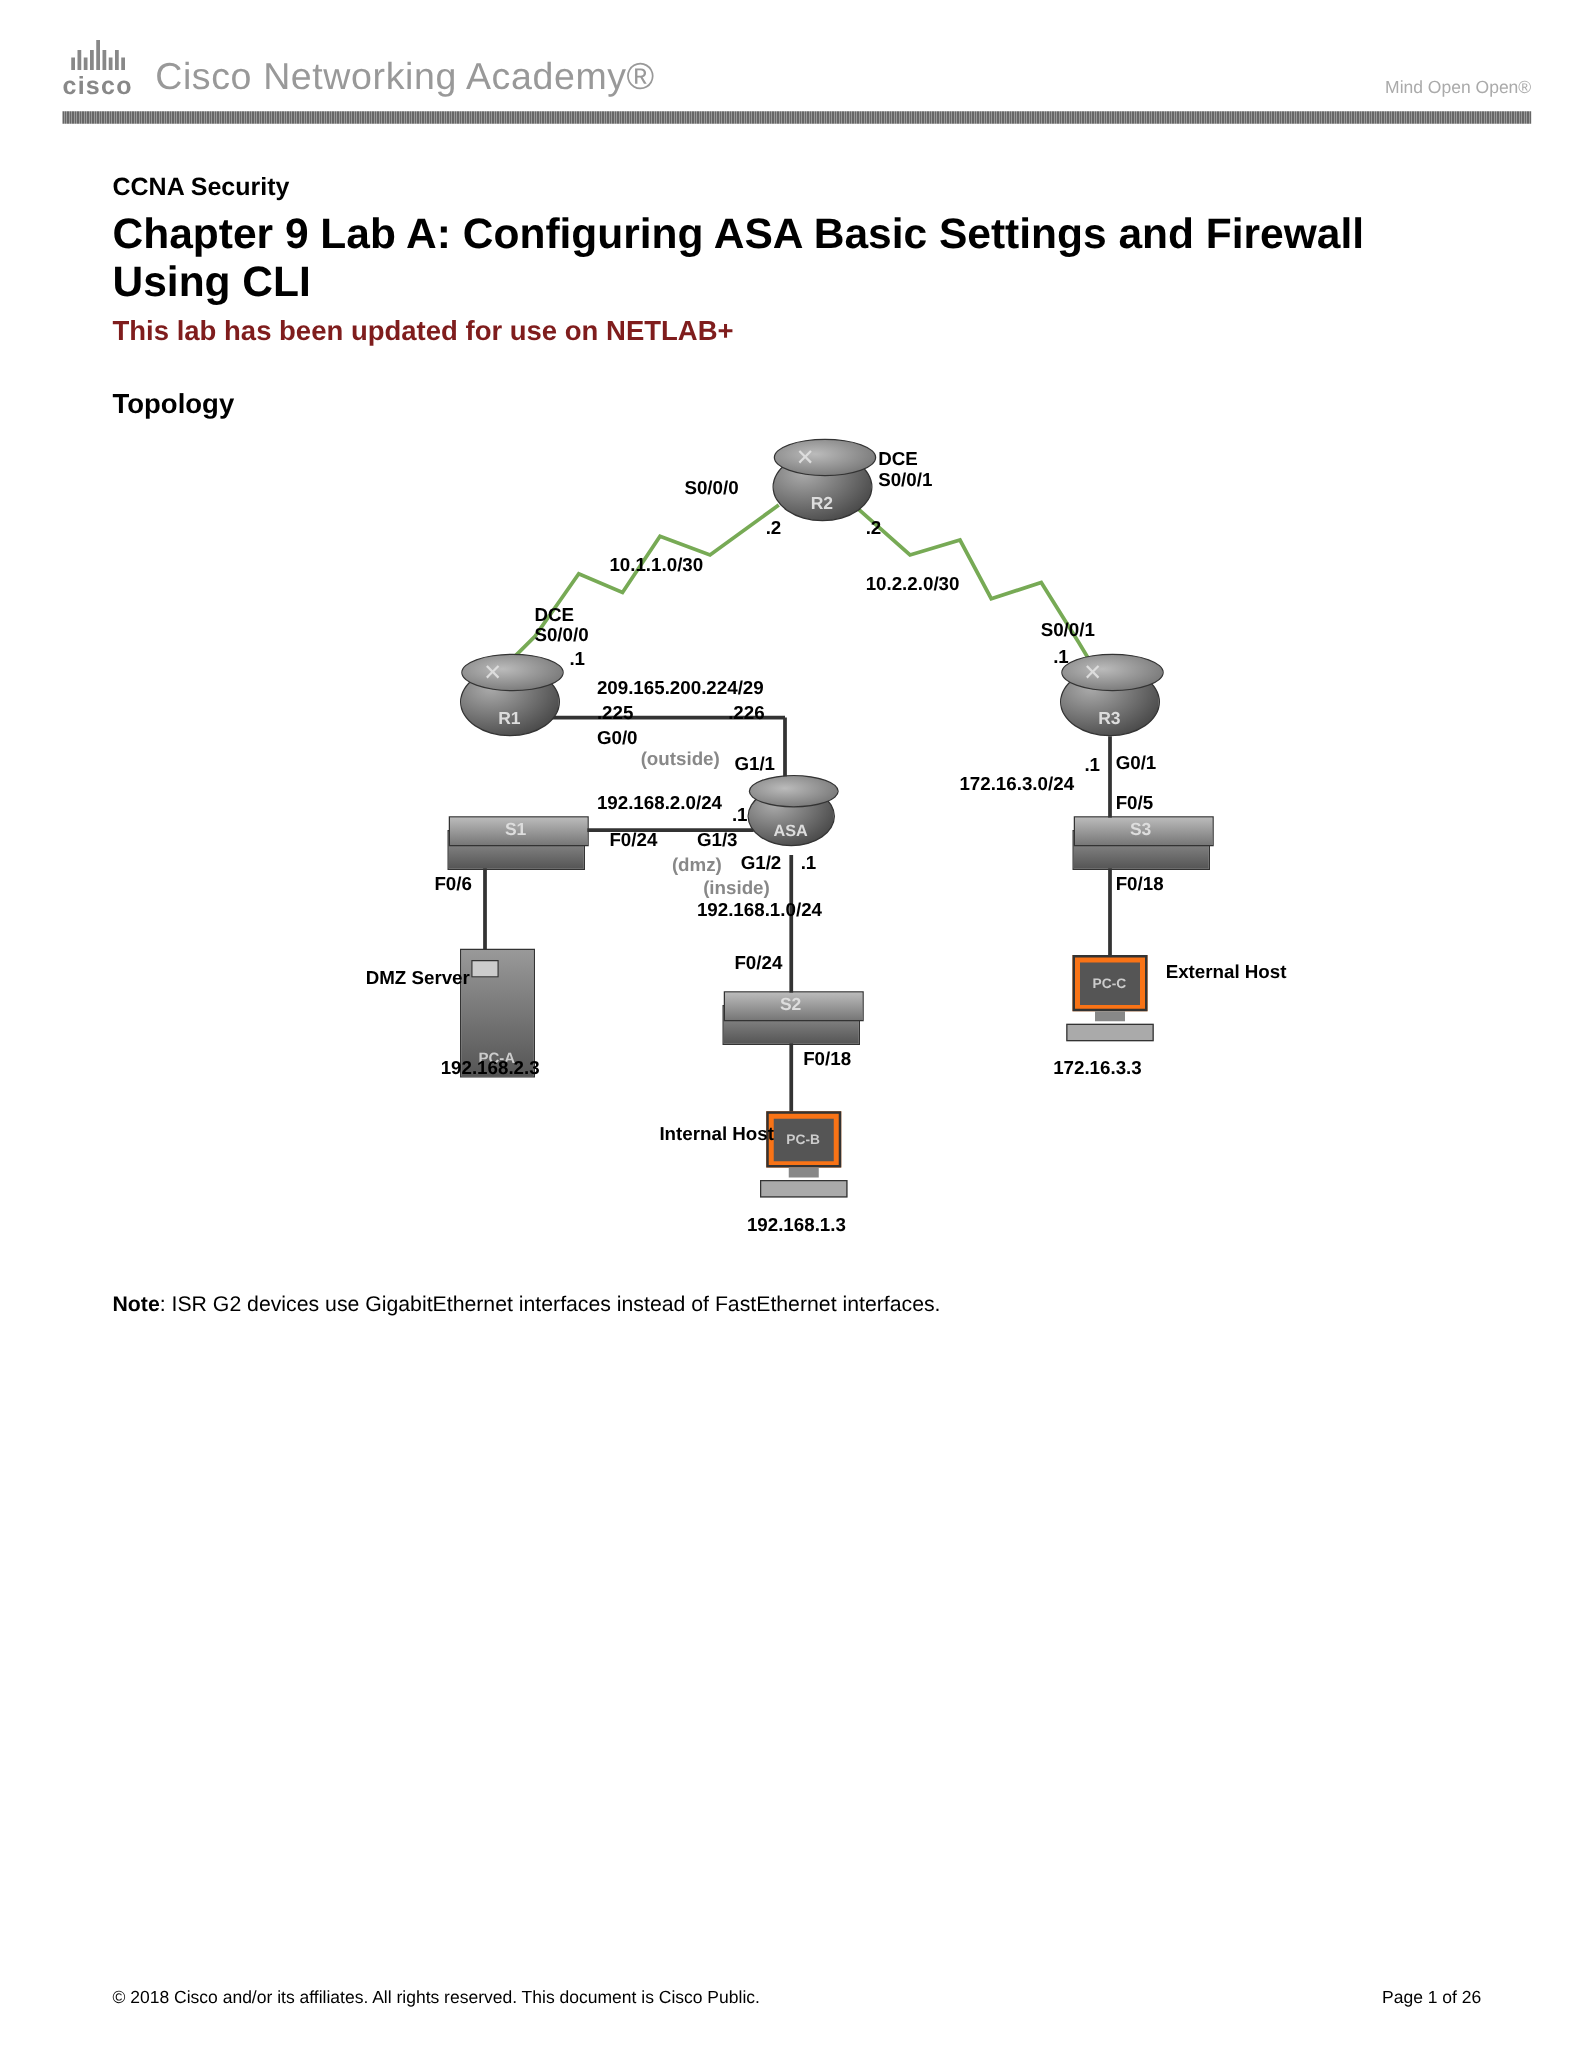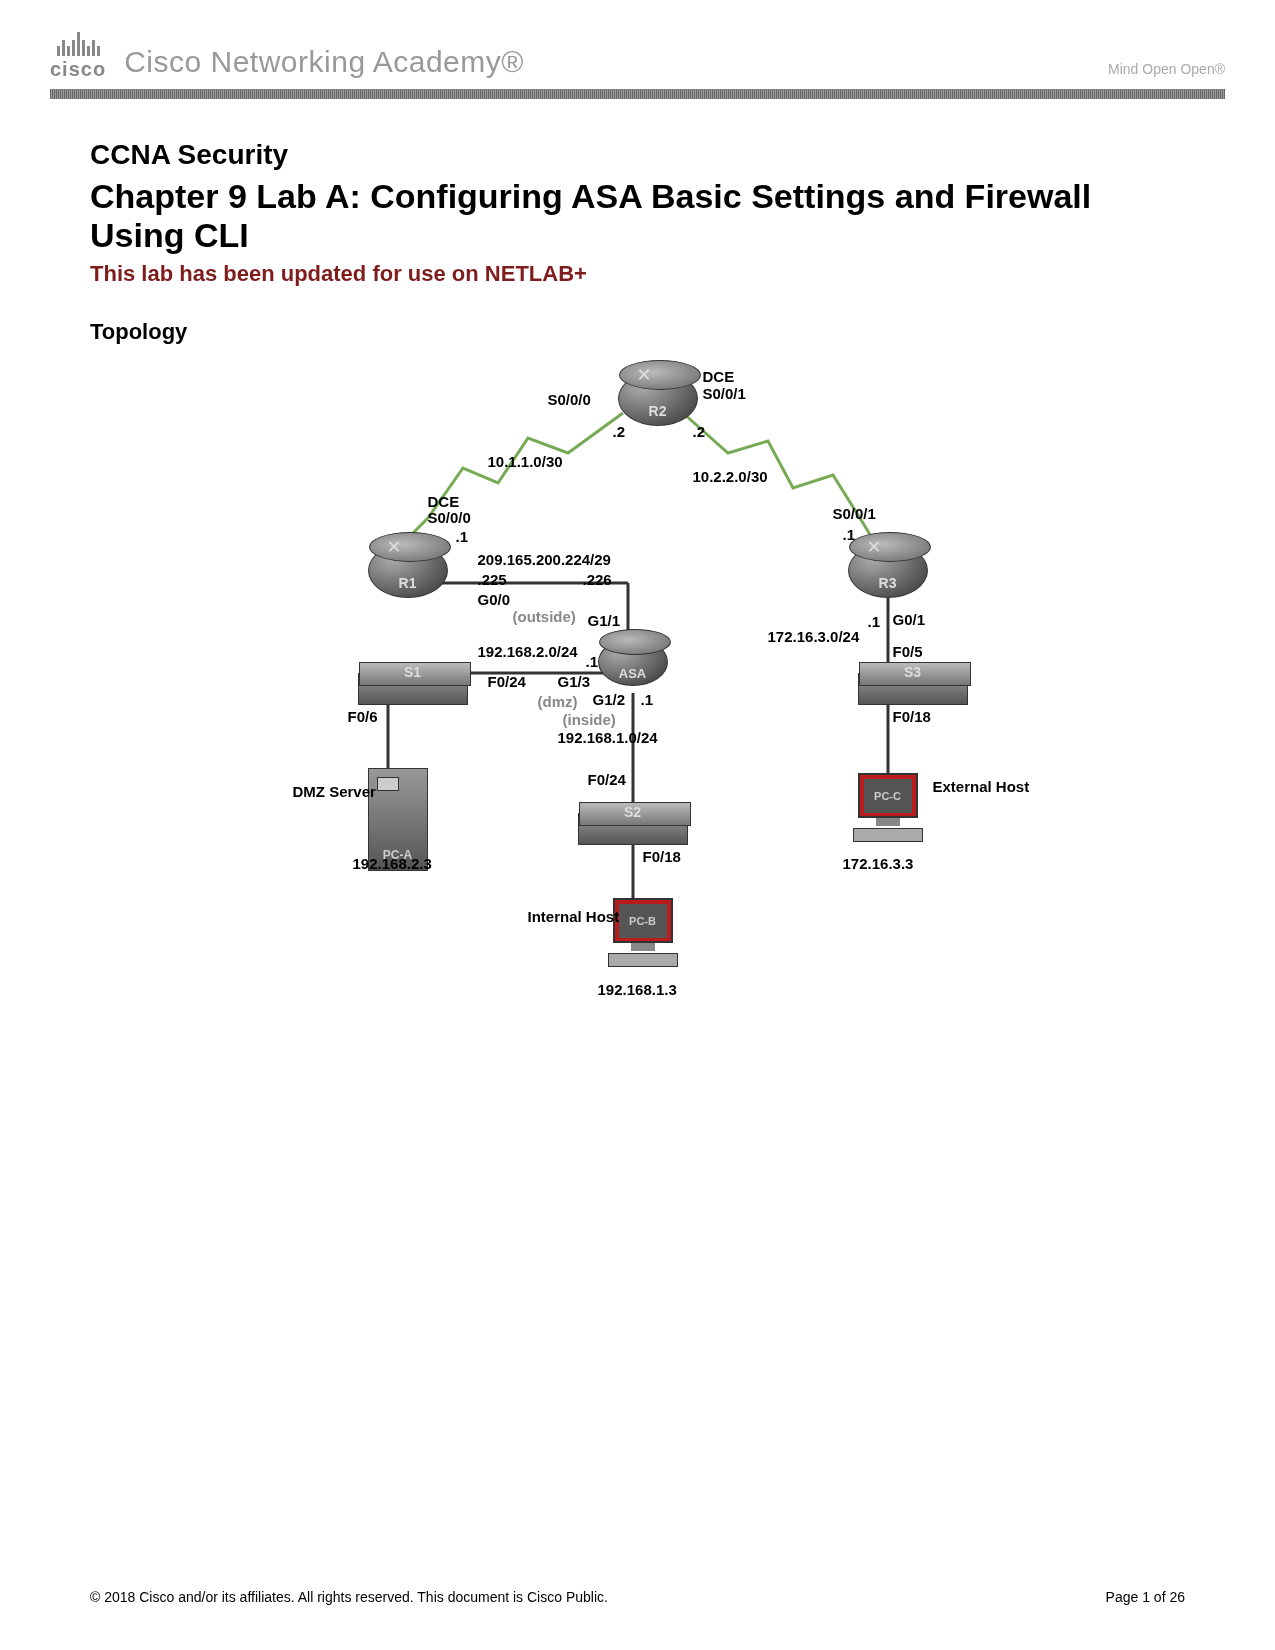--- a/index.html
+++ b/index.html
@@ -33,21 +33,21 @@
   .academy {
     font-size: 30px; color: #999; letter-spacing: 0.5px;
     padding-bottom: 2px;
   }
   .tagline { font-size: 14px; color: #aaa; padding-bottom: 4px; }
   .divider {
     height: 10px; margin: 8px 50px 0 50px;
     background: repeating-linear-gradient(90deg, #666 0 1px, #999 1px 2px);
   }
   .content { padding: 40px 90px 0 90px; }
-  .course { font-weight: bold; font-size: 28px; margin-bottom: 6px; }
+  .course { font-weight: bold; font-size: 20px; margin-bottom: 6px; }
   .chapter { font-weight: bold; font-size: 34px; line-height: 1.15; margin-bottom: 6px; }
   .updated { font-size: 22px; font-weight: bold; color: #7f1d1d; margin-bottom: 32px; }
   .section-h { font-weight: bold; font-size: 22px; margin-bottom: 8px; }
   .diagram {
     position: relative;
     width: 800px; height: 660px;
     margin: 0 auto;
   }
   .device, .lbl {
     position: absolute; font-size: 15px; font-weight: bold;
@@ -87,21 +87,21 @@
   .asa::before {
     content:""; position:absolute; top:-10px; left:0; width:70px; height:24px;
     border-radius:50%; background: radial-gradient(ellipse at 40% 40%, #bbb, #666);
     border:1px solid #333;
   }
   .asa .alabel { position:absolute; bottom:4px; width:100%; text-align:center; color:#ddd; font-size:13px; font-weight:bold;}
   .pc {
     position:absolute; width:80px; height:75px;
   }
   .pc .monitor {
-    width:60px; height:45px; background:#b91c1c; border:2px solid #333;
+    width:60px; height:45px; background:#f97316; border:2px solid #333;
     margin:0 auto;
   }
   .pc .screen { width:48px; height:34px; background:#555; margin:4px auto 0; color:#ccc; font-size:11px; font-weight:bold; text-align:center; line-height:34px;}
   .pc .base { width:70px; height:14px; background:#aaa; border:1px solid #333; margin:2px auto 0;}
   .pc .foot { width:24px; height:8px; background:#888; margin:0 auto;}
   .server {
     position:absolute; width:60px; height:103px;
     background: linear-gradient(#999,#555); border:1px solid #333;
   }
   .server::before {
@@ -262,18 +262,21 @@
       <div class="monitor">
           <div class="screen">PC-B</div>
         </div>
       <div class="foot"></div>
         <div class="base"></div>
     </div>
     <div class="lbl" style="left:290px; top:555px; width:70px; text-align:right;">Internal Host</div>
     <div class="lbl" style="left:360px; top:628px;">192.168.1.3</div>
   </div>
 
+  <div class="note">
+    <b>Note</b><span>: ISR G2 devices use GigabitEthernet interfaces instead of FastEthernet interfaces.</span>
+  </div>
 </div>
 
 <div class="footer">
   <span>© 2018 Cisco and/or its affiliates. All rights reserved. This document is Cisco Public.</span>
   <span>Page 1 of 26</span>
 </div>
 
 </body></html>

